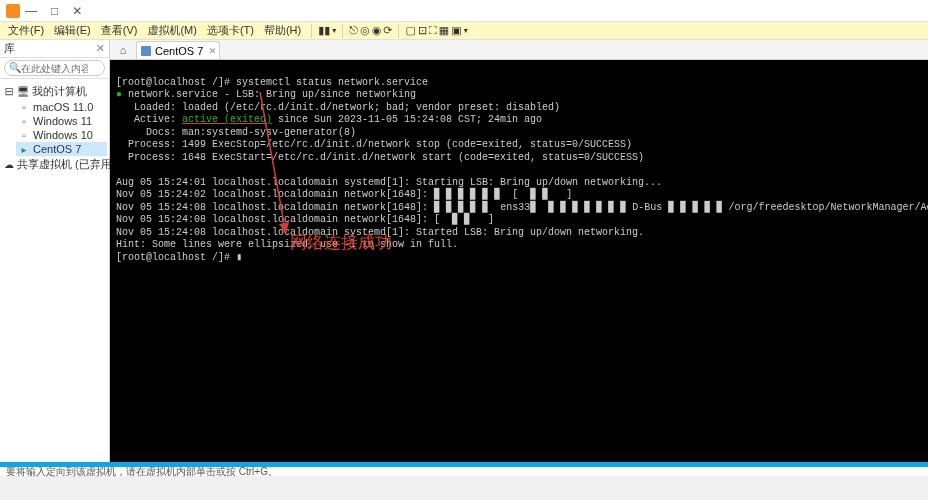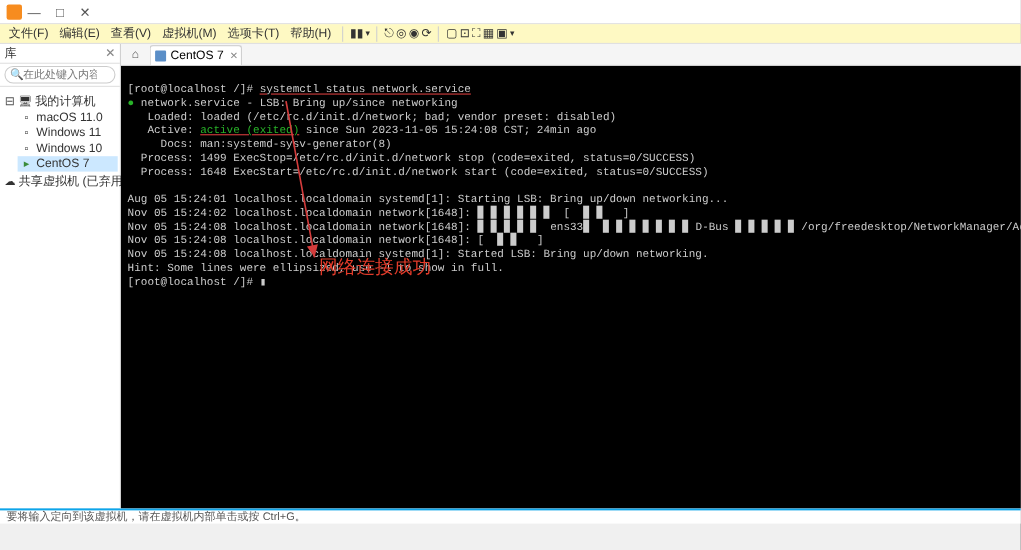--- a/index.html
+++ b/index.html
@@ -25,27 +25,27 @@
 .tree-item .icon { width: 12px; height: 12px; display: inline-flex; align-items: center; justify-content: center; font-size: 10px; }
 .tree-children { padding-left: 14px; }
 .content { flex: 1; background: #fff; display: flex; flex-direction: column; }
 .tabbar { height: 20px; background: #f5f5f5; display: flex; align-items: flex-end; padding: 0 4px; border-bottom: 1px solid #d0d0d0; }
 .tabbar .home { width: 18px; height: 18px; display: flex; align-items: center; justify-content: center; color: #555; margin-right: 4px; cursor: pointer; font-size: 11px; }
 .tab { height: 18px; background: #fff; border: 1px solid #d0d0d0; border-bottom: none; border-radius: 3px 3px 0 0; padding: 0 16px 0 18px; display: flex; align-items: center; font-size: 11px; position: relative; cursor: pointer; }
 .tab .tab-icon { position: absolute; left: 4px; width: 10px; height: 10px; background: #5a8ec7; border-radius: 1px; }
 .tab .tab-close { position: absolute; right: 3px; font-size: 9px; color: #888; }
 .terminal { flex: 1; background: #000; color: #ccc; font-family: "Consolas", "Courier New", monospace; font-size: 10px; line-height: 1.25; padding: 4px 6px; white-space: pre; overflow: hidden; position: relative; }
 .terminal .prompt { color: #ccc; }
-.terminal .cmd { color: #ccc; text-decoration: underline; text-decoration-color: #d43c3c; text-align: center; }
+.terminal .cmd { color: #ccc; text-decoration-color: #d43c3c; text-align: center; }
 .terminal .dot-green { color: #28b228; }
 .terminal .active { color: #28b228; text-decoration: underline; text-decoration-color: #d43c3c; }
 .terminal .blocks { letter-spacing: 0; }
 .annotation { position: absolute; color: #e13b2a; font-family: "Microsoft YaHei", sans-serif; }
 .arrow-svg { position: absolute; pointer-events: none; }
-.statusbar { height: 14px; background: #fff; border-top: 2px solid #0ea5e9; display: flex; align-items: center; padding: 0 6px; font-size: 10px; color: #555; }
+.statusbar { height: 14px; background: #fff; border-top: 5px solid #0ea5e9; display: flex; align-items: center; padding: 0 6px; font-size: 10px; color: #555; }
 </style>
 </head>
 <body>
 
 <div class="titlebar">
   <div class="app-icon"></div>
   <div class="win-btns">
     <span>—</span>
     <span>□</span>
     <span>✕</span>

